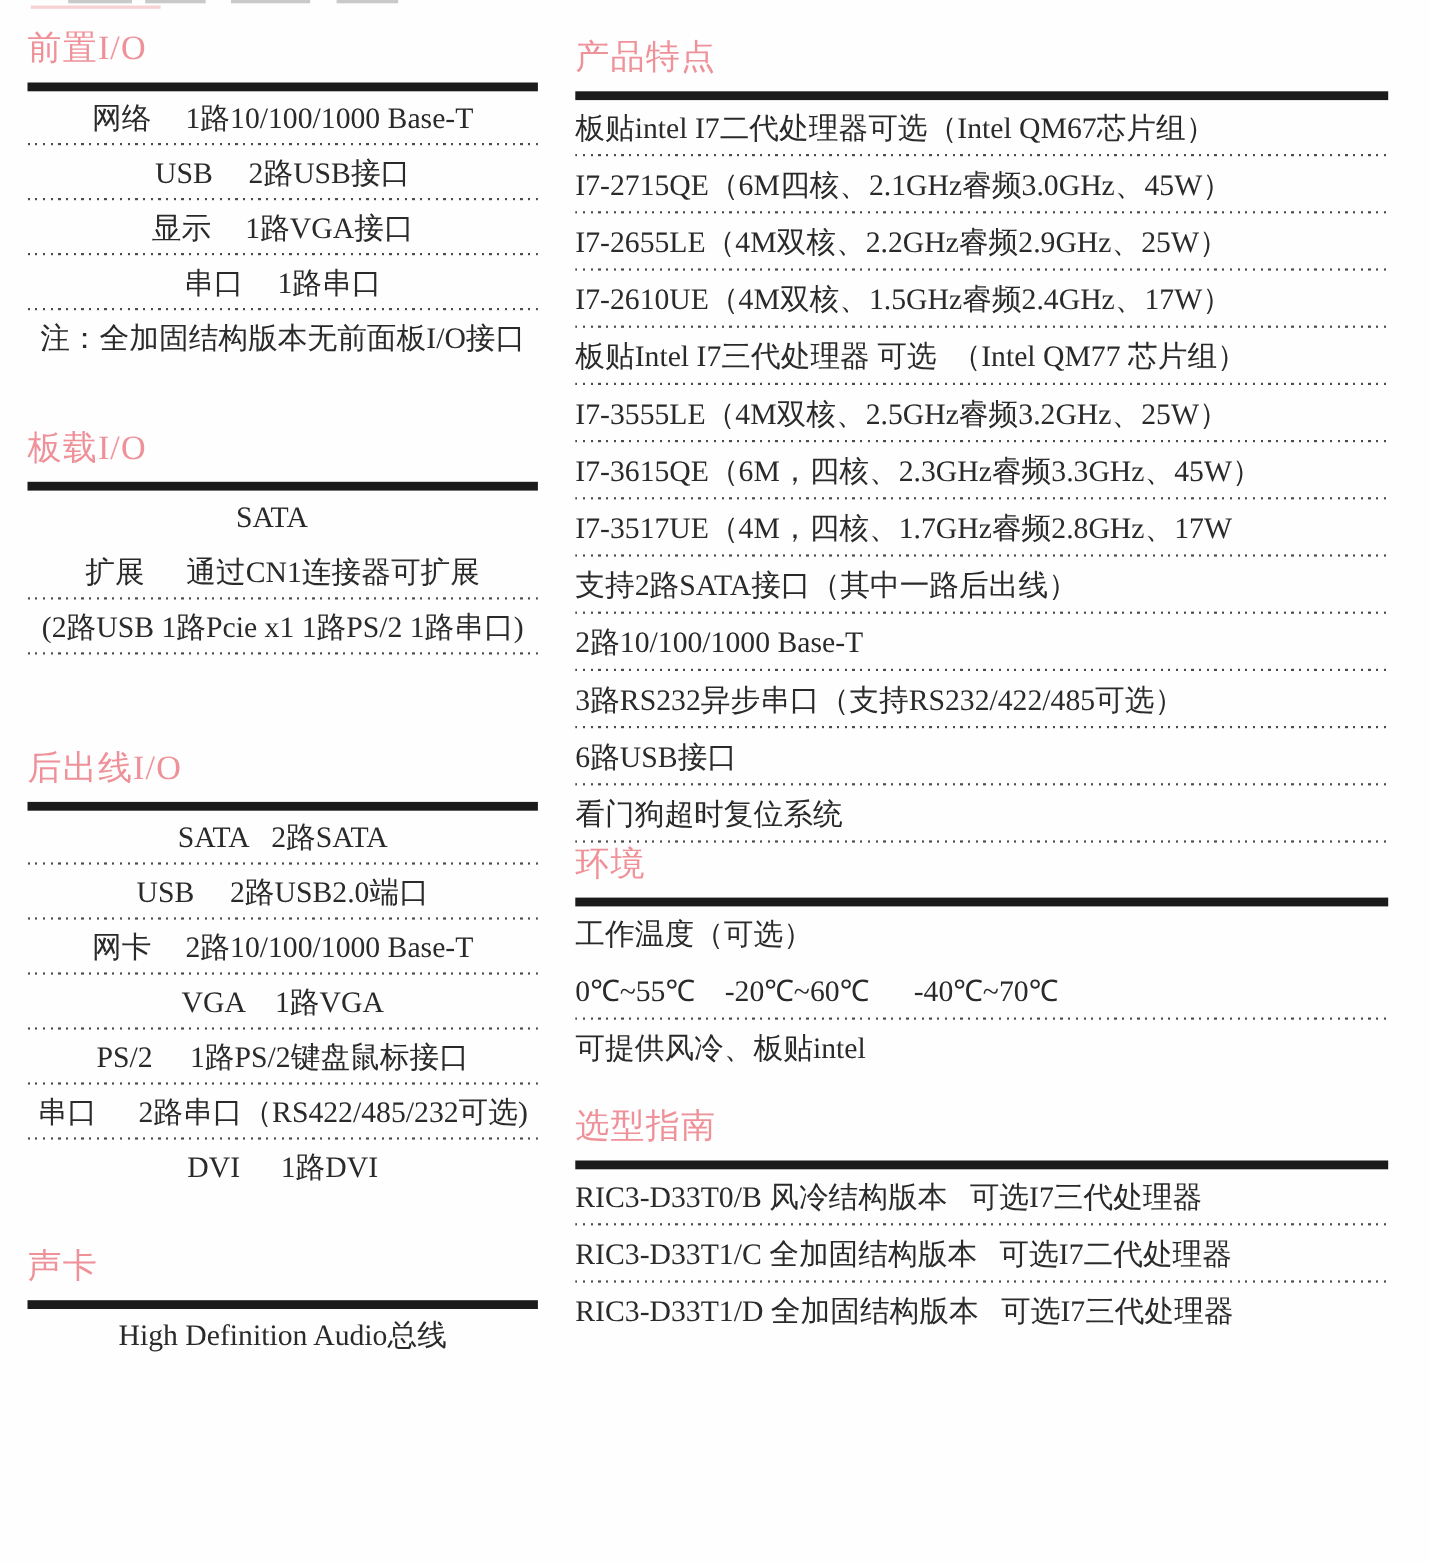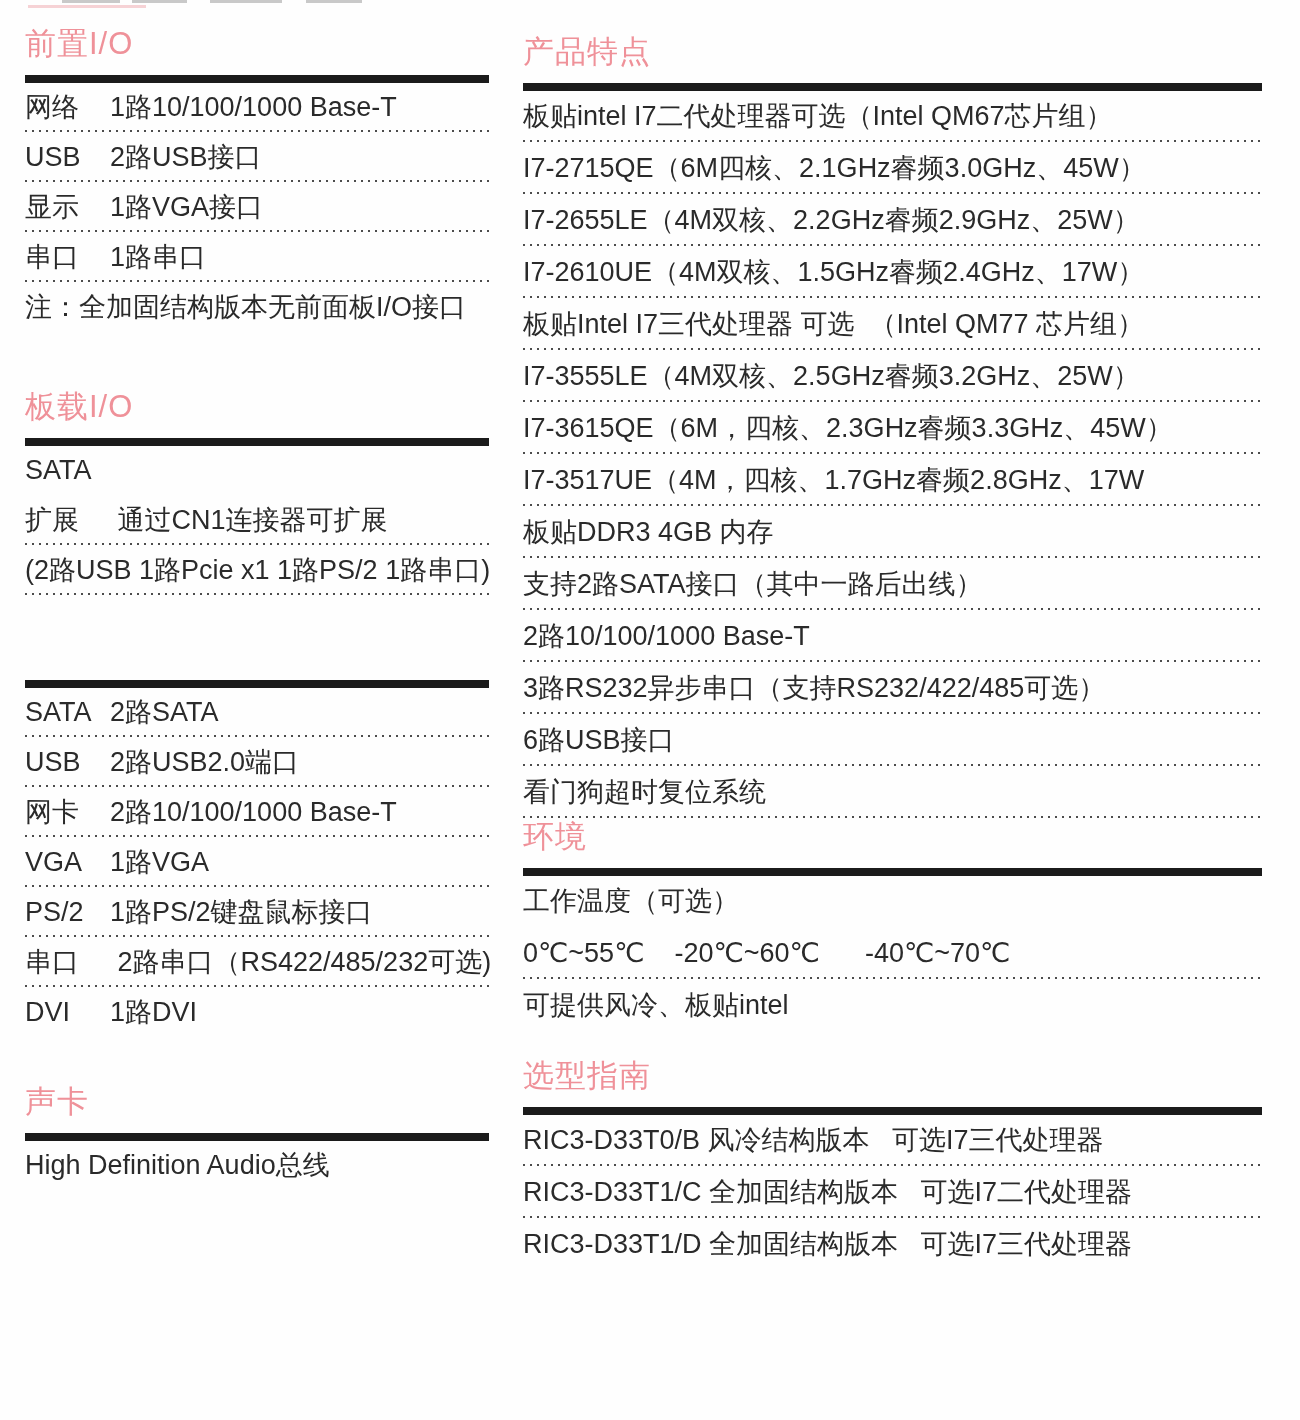--- a/index.html
+++ b/index.html
@@ -11,21 +11,21 @@
   }
   *{box-sizing:border-box;}
   html,body{margin:0;padding:0;}
   body{
     width:1300px;height:1420px;
     background:var(--bg);
     color:var(--text);
     font-family:"Liberation Sans","DejaVu Sans",sans-serif;
     overflow:hidden;
   }
-  .page{position:relative;width:1300px;height:1420px;overflow:hidden;}
+  .page{position:relative;width:1300px;height:1420px;overflow:hidden;font-family:Liberation Serif, serif;}
   
   .frag{position:absolute;top:0;height:3px;background:#c9c9c9;}
   .frag.f1{left:62px;width:58px;}
   .frag.f2{left:132px;width:55px;}
   .frag.f3{left:210px;width:72px;}
   .frag.f4{left:306px;width:56px;}
   .frag.pink{top:5px;left:28px;width:118px;background:#f6d2d5;height:3px;}
 
   .cols{display:flex;align-items:flex-start;padding-left:25px;}
   .col{display:block;}
@@ -42,21 +42,21 @@
     letter-spacing:1px;
   }
   .rule{height:8px;background:var(--rule);}
 
   .row{
     display:flex;
     align-items:center;
     font-size:27px;
     line-height:1.15;
   }
-  .col-left .row{height:50px;}
+  .col-left .row{height:50px;justify-content:center;}
   .col-right .row{height:52px;}
   .row.dotted{
     background-image:repeating-linear-gradient(to right,var(--dot) 0 2px,transparent 2px 7px);
     background-repeat:no-repeat;
     background-position:0 calc(100% - 1px);
     background-size:100% 2px;
   }
   .lab{flex:0 0 85px;white-space:pre;}
   .val{white-space:pre;}
 
@@ -119,20 +119,21 @@
     <span class="lab">扩展</span>
     <span class="val"> 通过CN1连接器可扩展</span>
   </div>
             <div class="row dotted">
 
     <span class="val">(2路USB 1路Pcie x1 1路PS/2 1路串口)</span>
   </div>
           </div>
   </section>
         <section class="section">
+    <h2 class="section-title">后出线I/O</h2>
     <div class="rule"></div>
     <div class="rows">
             <div class="row dotted">
     <span class="lab">SATA</span>
     <span class="val">2路SATA</span>
   </div>
             <div class="row dotted">
     <span class="lab">USB</span>
     <span class="val">2路USB2.0端口</span>
   </div>
@@ -201,24 +202,20 @@
             <div class="row dotted">
 
     <span class="val">I7-3615QE（6M，四核、2.3GHz睿频3.3GHz、45W）</span>
   </div>
             <div class="row dotted">
 
     <span class="val">I7-3517UE（4M，四核、1.7GHz睿频2.8GHz、17W</span>
   </div>
             <div class="row dotted">
 
-    <span class="val">板贴DDR3 4GB 内存</span>
-  </div>
-            <div class="row dotted">
-
     <span class="val">支持2路SATA接口（其中一路后出线）</span>
   </div>
             <div class="row dotted">
 
     <span class="val">2路10/100/1000 Base-T</span>
   </div>
             <div class="row dotted">
 
     <span class="val">3路RS232异步串口（支持RS232/422/485可选）</span>
   </div>

